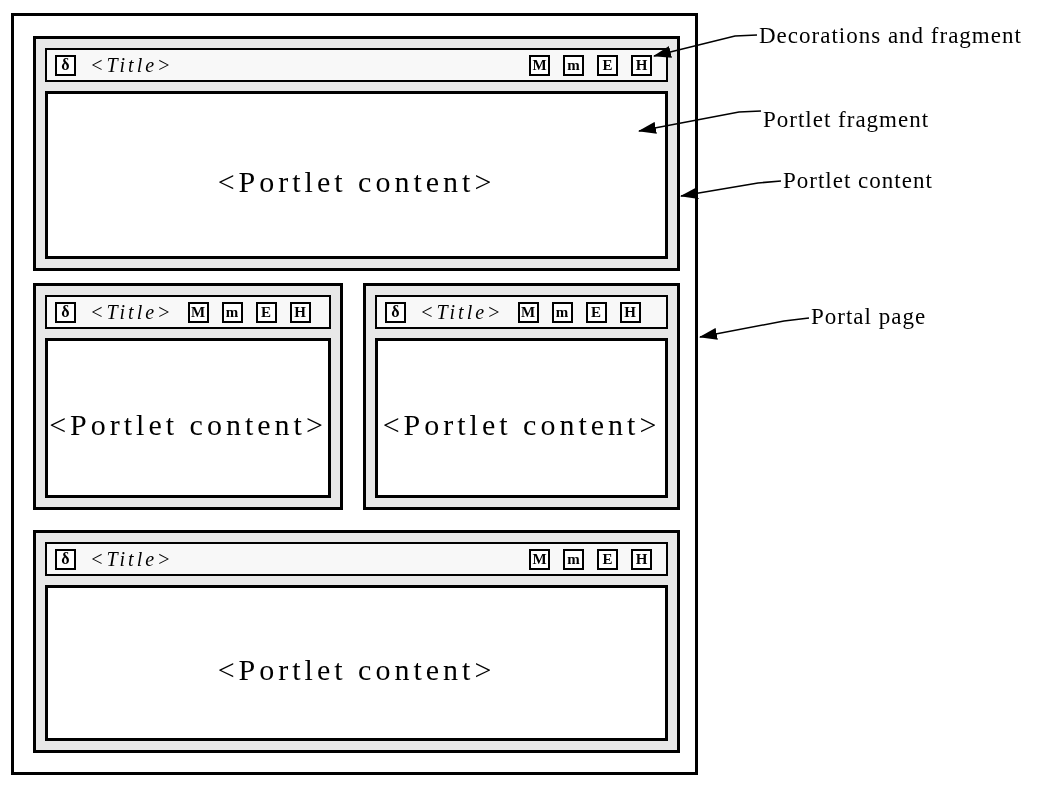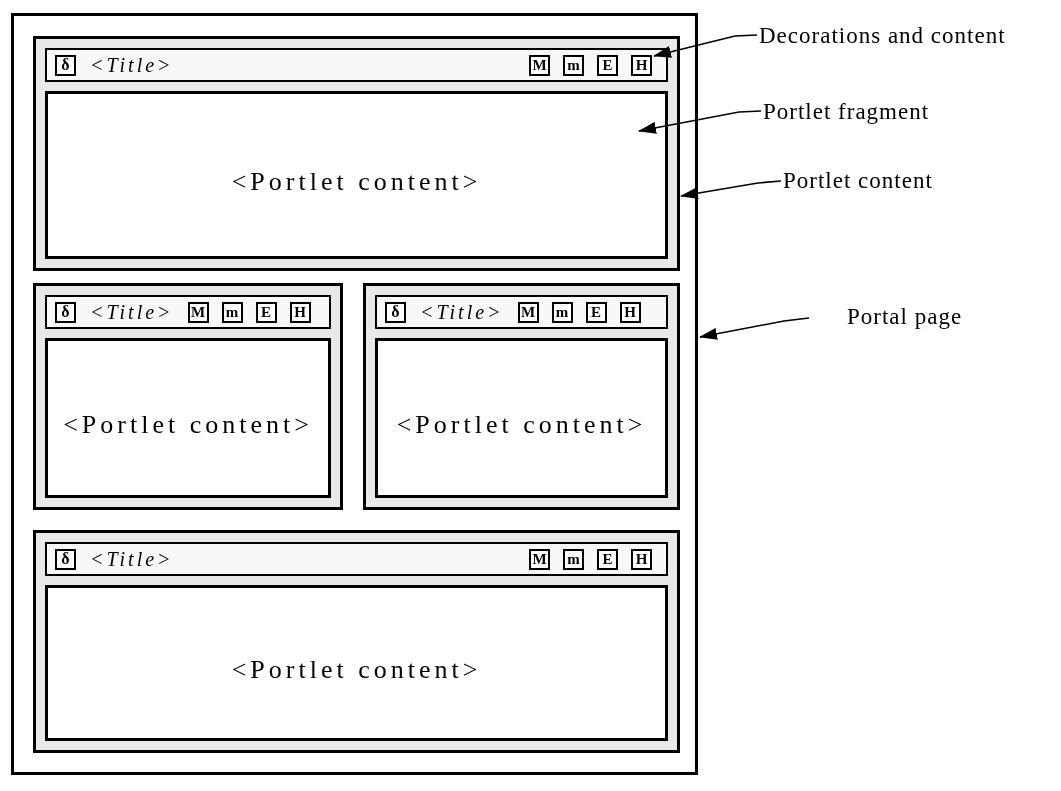--- a/index.html
+++ b/index.html
@@ -71,38 +71,38 @@
 
   .portlet-content {
     flex: 1;
     border: 3px solid #000;
     background: #ffffff;
     display: flex;
     align-items: center;
     justify-content: center;
   }
   .portlet-content span {
-    font-size: 26px;
+    font-size: 30px;
     letter-spacing: 4px;
     white-space: nowrap;
     margin-top: 14px;
   }
 
   
   .annotation {
     position: absolute;
     font-size: 23px;
     letter-spacing: 1px;
     white-space: nowrap;
     line-height: 27px;
   }
   .ann-decorations { left: 759px; top: 22px;  }
-  .ann-fragment    { left: 763px; top: 98px;  }
+  .ann-fragment    { left: 763px; top: 106px;  }
   .ann-window      { left: 783px; top: 167px; }
-  .ann-page        { left: 811px; top: 303px; margin-left: 36px; }
+  .ann-page        { left: 811px; top: 303px; }
 
   .arrow-overlay {
     position: absolute;
     left: 0; top: 0;
     width: 1061px; height: 791px;
     pointer-events: none;
   }
 </style>
 </head>
 <body>
@@ -178,16 +178,16 @@
     <marker id="arrowhead" markerUnits="userSpaceOnUse" markerWidth="18" markerHeight="12" refX="17" refY="6" orient="auto">
       <path d="M0,0 L18,6 L0,12 Z" fill="#000"></path>
     </marker>
   </defs>
   <path d="M 757 35 L 735 36 L 654 56" fill="none" stroke="#000" stroke-width="1.6" marker-end="url(#arrowhead)"></path>
   <path d="M 761 111 L 739 112 L 639 131" fill="none" stroke="#000" stroke-width="1.6" marker-end="url(#arrowhead)"></path>
   <path d="M 781 181 L 758 183 L 681 196" fill="none" stroke="#000" stroke-width="1.6" marker-end="url(#arrowhead)"></path>
   <path d="M 809 318 L 784 321 L 700 337" fill="none" stroke="#000" stroke-width="1.6" marker-end="url(#arrowhead)"></path>
 </svg>
 
-<div class="annotation ann-decorations">Decorations and content</div>
+<div class="annotation ann-decorations">Decorations and fragment</div>
 <div class="annotation ann-fragment">Portlet fragment</div>
 <div class="annotation ann-window">Portlet content</div>
 <div class="annotation ann-page">Portal page</div>
 
 </body></html>

